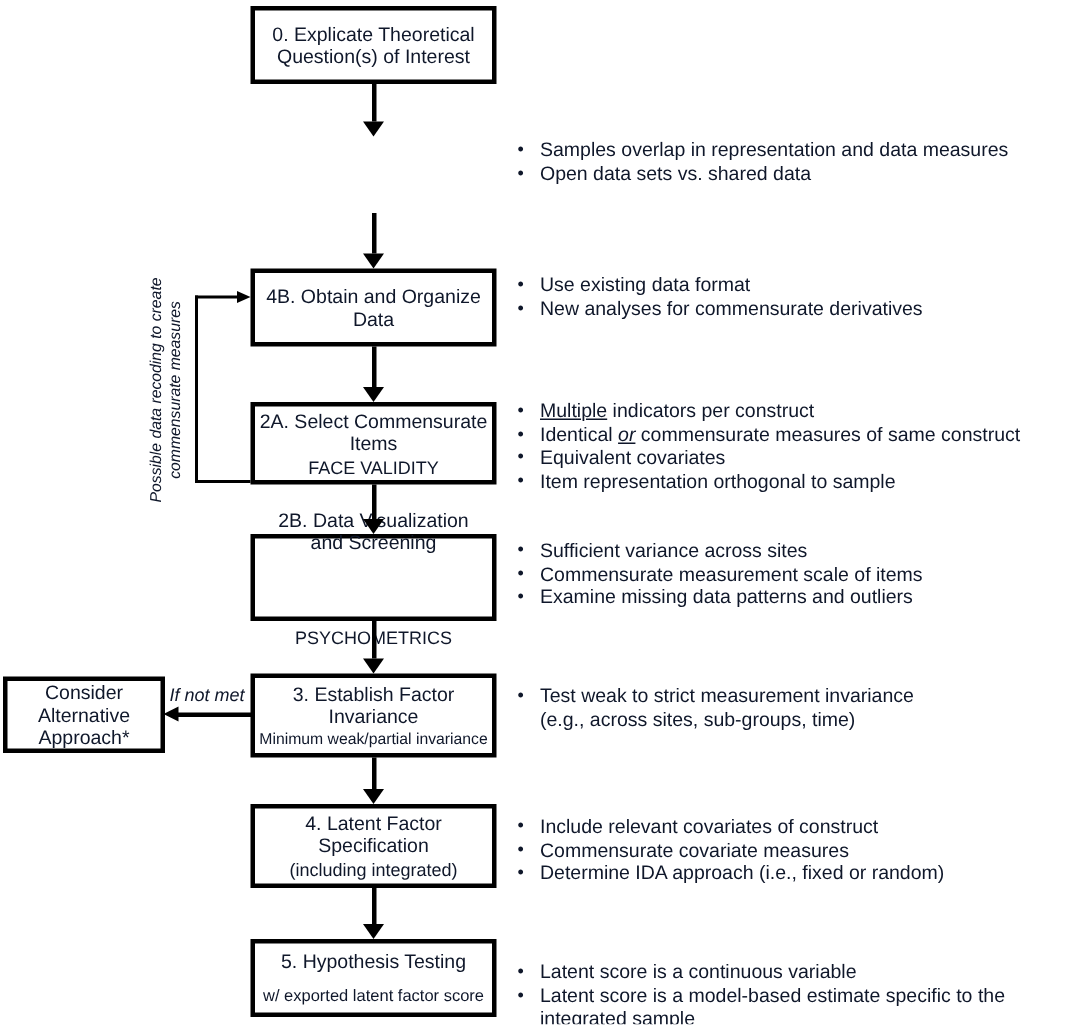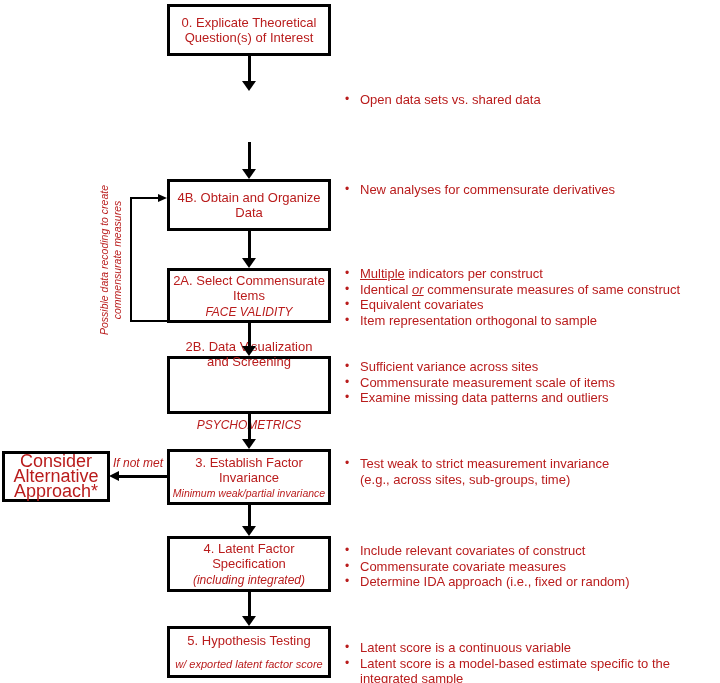--- a/index.html
+++ b/index.html
@@ -1,33 +1,33 @@
 <!DOCTYPE html>
 <html><head>
 <meta charset="utf-8">
 <style>
   html,body{margin:0;padding:0;background:#ffffff;}
   #stage{
     position:relative;width:720px;height:683px;background:#ffffff;
-    font-family:"Liberation Sans",sans-serif;color:#b91c1c;overflow:hidden;
+    font-family:"Liberation Sans",sans-serif;color:#0f172a;overflow:hidden;
   }
   
   .box{
     position:absolute;left:167px;width:164px;box-sizing:border-box;
     border:3px solid #000;background:#fff;
     display:flex;flex-direction:column;align-items:center;justify-content:center;
     text-align:center;font-size:13px;line-height:15px;
   }
-  .box .sub{font-style:italic;font-size:12px;margin-top:3px;line-height:13px;text-align:right;}
+  .box .sub{font-size:12px;margin-top:3px;line-height:13px;text-align:right;}
   .box .sub.sm{font-size:10.5px;margin-top:2px;}
   .box .sub.gap{font-size:11px;margin-top:10px;}
   #altbox{
     position:absolute;left:2px;top:451px;width:108px;height:51px;box-sizing:border-box;
     border:3px solid #000;display:flex;flex-direction:column;align-items:center;justify-content:center;
-    text-align:center;font-size:18px;line-height:15px;
+    text-align:center;font-size:13px;line-height:15px;
   }
   
   .varrow{position:absolute;left:242px;width:14px;display:flex;flex-direction:column;align-items:center;}
   .varrow .vline{width:3px;background:#000;}
   .varrow .vhead{width:0;height:0;border-left:7px solid transparent;border-right:7px solid transparent;border-top:10px solid #000;}
   
   .hline{position:absolute;background:#000;height:3px;}
   .lhead{position:absolute;width:0;height:0;border-top:5.5px solid transparent;border-bottom:5.5px solid transparent;border-right:10px solid #000;}
   .rhead{position:absolute;width:0;height:0;border-top:4.5px solid transparent;border-bottom:4.5px solid transparent;border-left:9px solid #000;}
   
@@ -146,23 +146,25 @@
   <div class="loopline" style="left:130px;top:320px;width:37px;height:2px;"></div>
   <div class="loopline" style="left:130px;top:197px;width:2px;height:125px;"></div>
   <div class="loopline" style="left:130px;top:197px;width:28px;height:2px;"></div>
   <div class="rhead" style="left:158px;top:193.5px;"></div>
   <div id="loopnote">
     <div>Possible data recoding to create</div>
     <div>commensurate measures</div>
   </div>
 
   <ul class="blist" style="top:92px;">
+      <li><span>Samples overlap in representation and data measures</span></li>
       <li><span>Open data sets vs. shared data</span></li>
     </ul>
   <ul class="blist" style="top:182px;">
+      <li><span>Use existing data format</span></li>
       <li><span>New analyses for commensurate derivatives</span></li>
     </ul>
   <ul class="blist" style="top:266px;">
       <li><span class="u">Multiple</span><span> indicators per construct</span></li>
       <li><span>Identical </span><span class="ui">or</span><span> commensurate measures of same construct</span></li>
       <li><span>Equivalent covariates</span></li>
       <li><span>Item representation orthogonal to sample</span></li>
     </ul>
   <ul class="blist" style="top:359px;">
       <li><span>Sufficient variance across sites</span></li>

